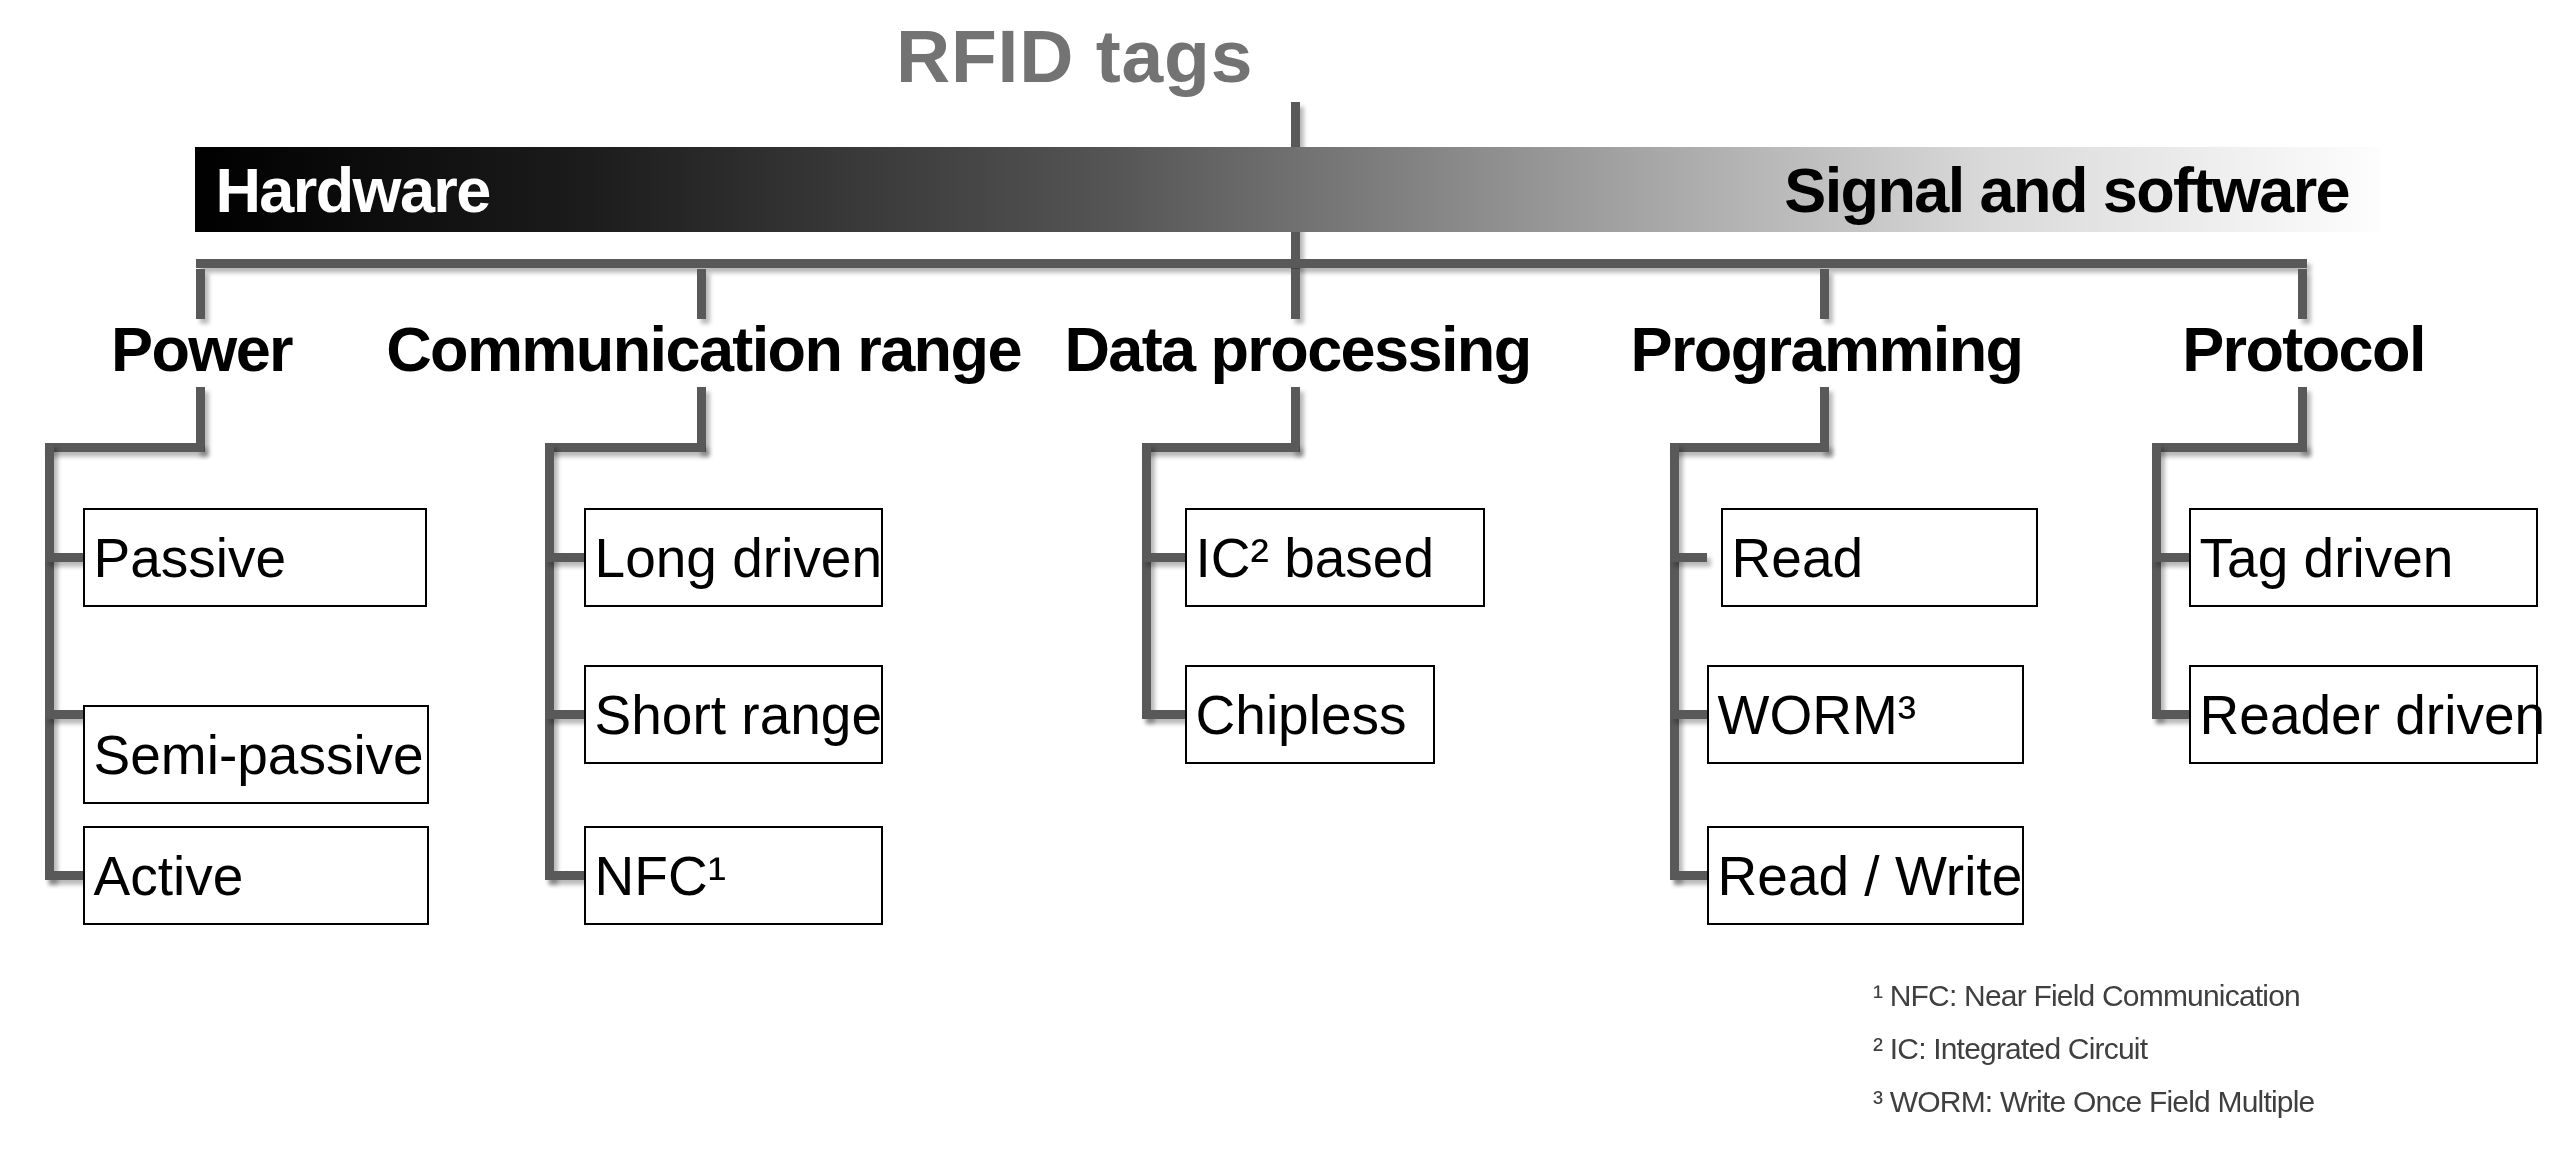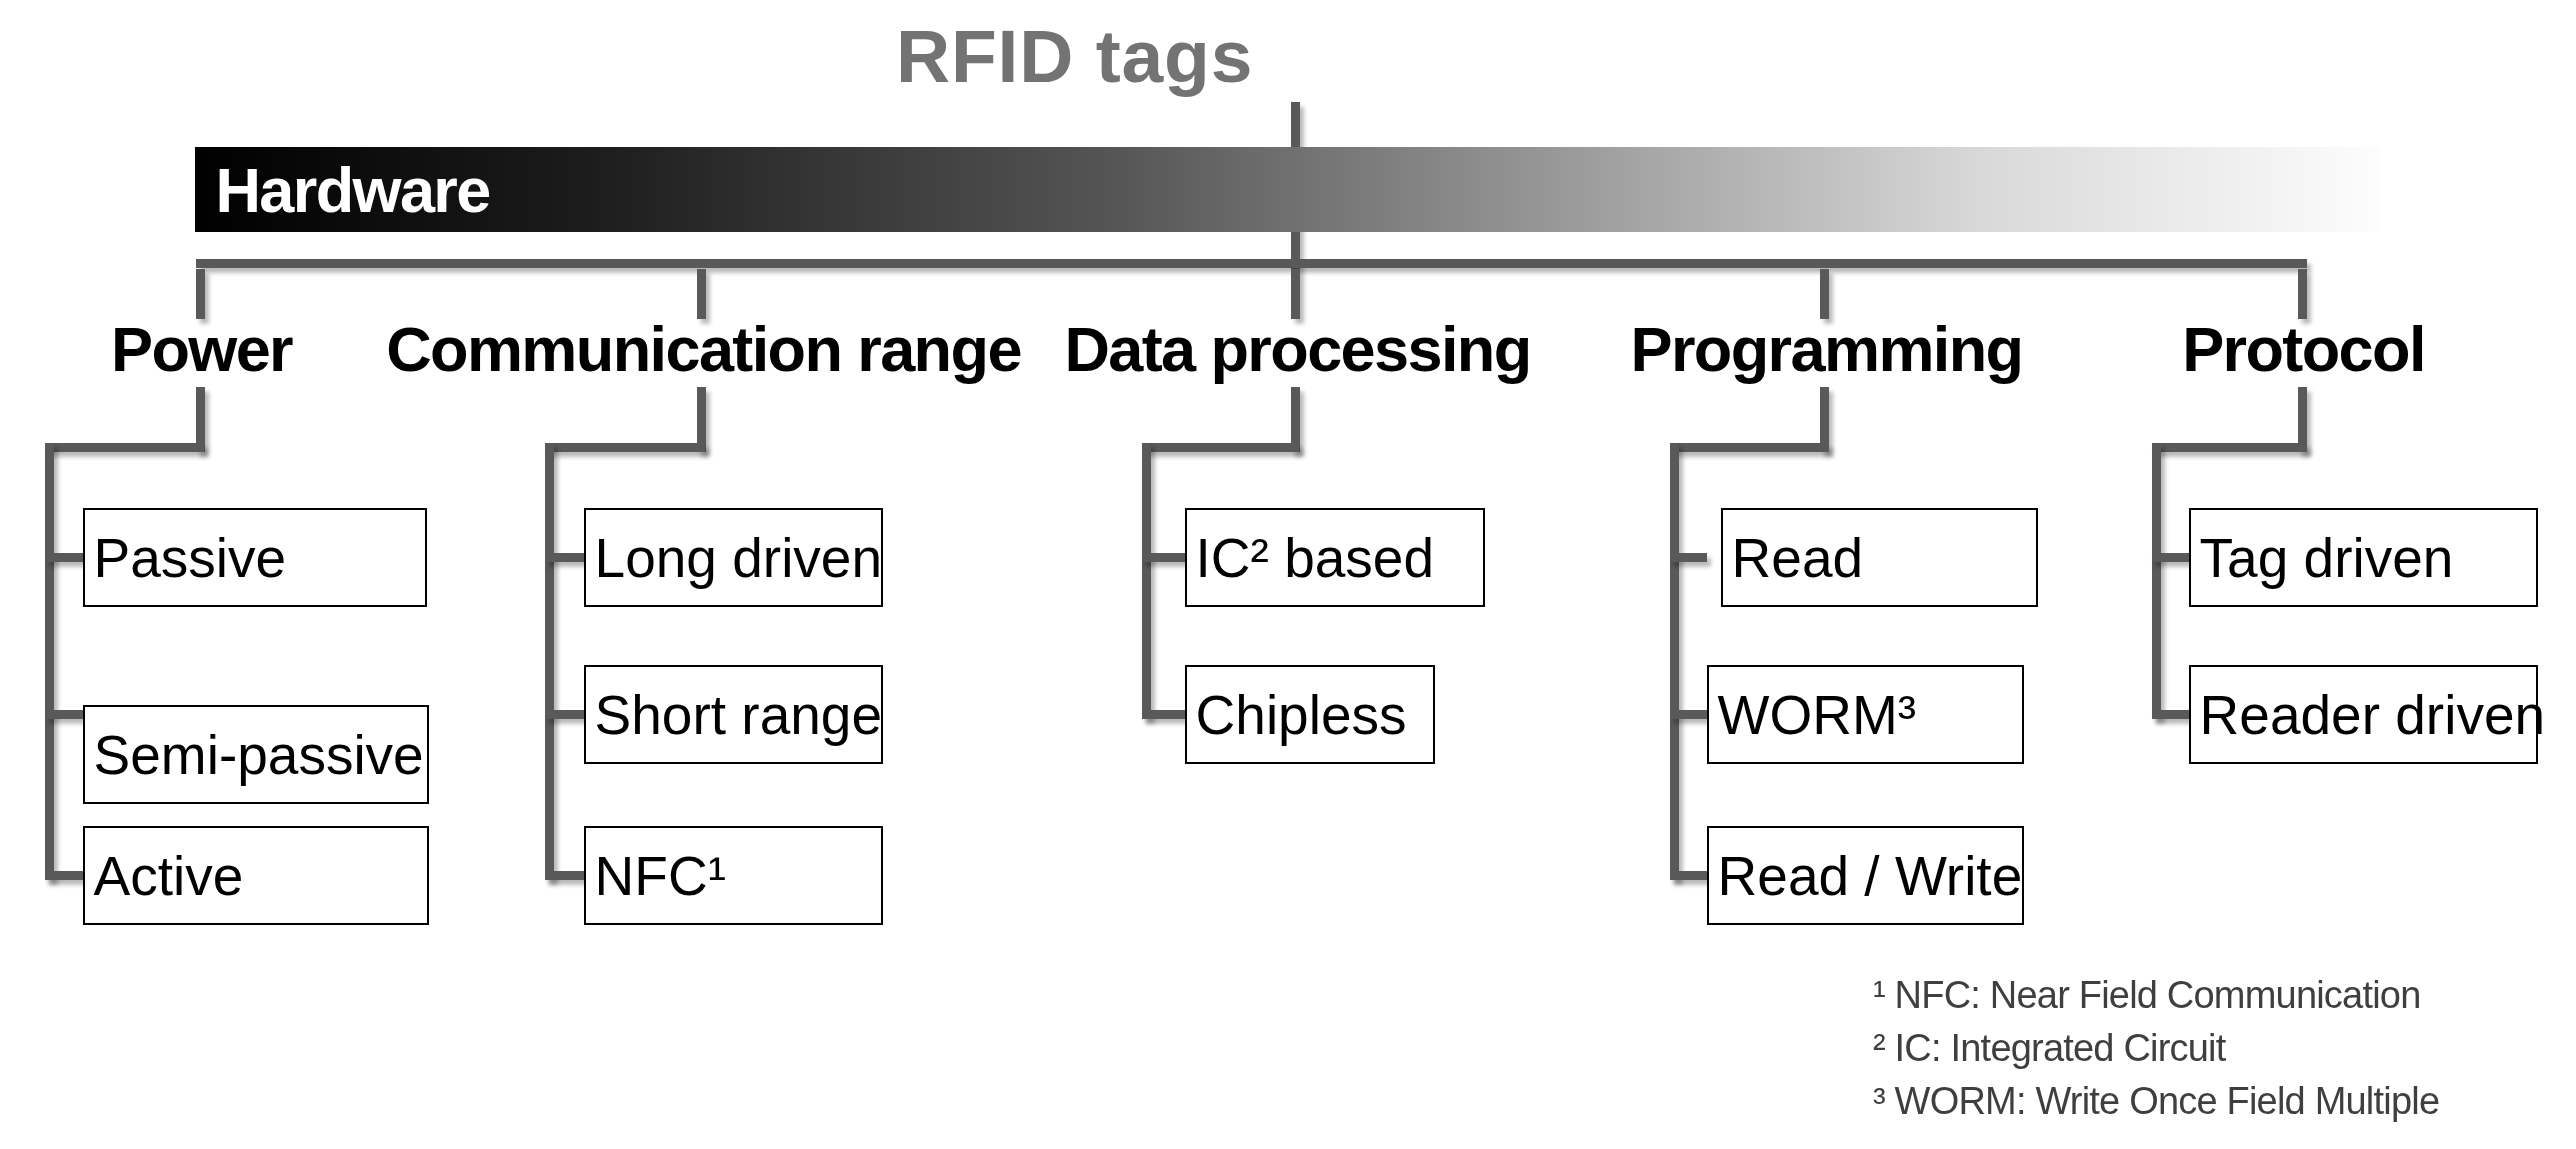--- a/index.html
+++ b/index.html
@@ -41,35 +41,36 @@
   .node{
     position:absolute;height:99px;box-sizing:border-box;
     border:2.4px solid #000;background:#fff;
     display:flex;align-items:center;
     padding-left:8.6px;
     font-size:55px;color:#000;white-space:nowrap;
   }
   
   .footnotes{
     position:absolute;left:1873px;top:969px;
-    font-size:38px;line-height:53px;color:#3f3f3f;
+    font-size:30px;line-height:53px;color:#3f3f3f;
     letter-spacing:-0.8px;white-space:nowrap;
   }
 </style>
 </head>
 <body>
 
 <div id="canvas">
 
   <div class="title">RFID tags</div>
 
   <div class="line vline" style="left:1291px;top:102px;height:167px;"></div>
 
   <div class="banner">
     <span class="lbl left">Hardware</span>
+    <span class="lbl right">Signal and software</span>
   </div>
 
   <div class="line hline" style="left:196px;top:259px;width:2111px;"></div>
 
   <div class="line vline" style="left:196px;top:269px;height:50px;"></div>
   <div class="cat" style="left:202px;">Power</div>
   <div class="line vline" style="left:196px;top:387px;height:65px;"></div>
   <div class="line hline" style="left:45px;top:443px;width:159px;"></div>
   <div class="line vline" style="left:45px;top:443px;height:437px;"></div>
   <div class="line hline" style="left:45px;top:553px;width:38px;"></div>

